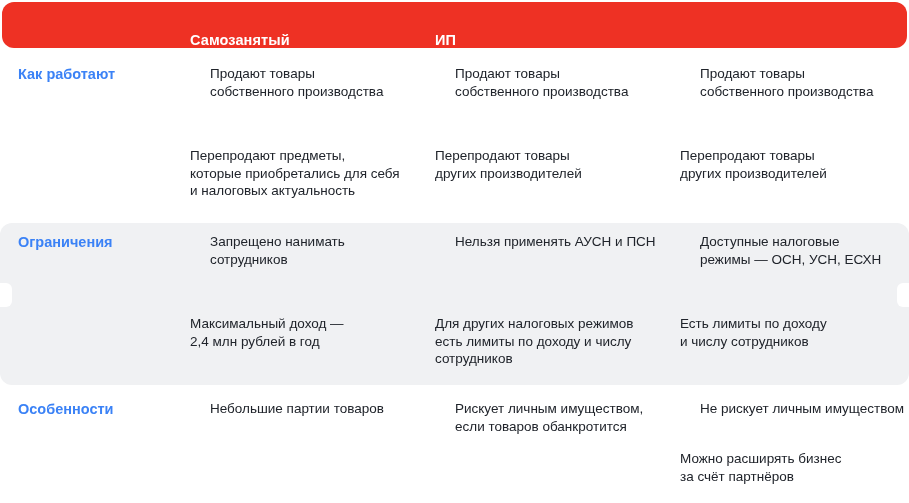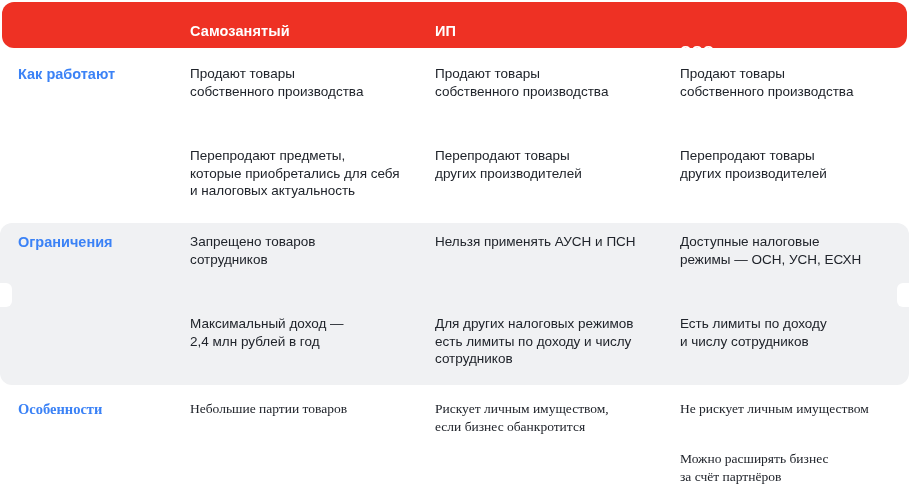--- a/index.html
+++ b/index.html
@@ -29,21 +29,21 @@
     position: absolute;
     left: 2px;
     top: 2px;
     width: 905px;
     height: 46px;
     background: #ee3124;
     border-radius: 12px;
   }
   .header-cell {
     position: absolute;
-    top: 8px;
+    top: 17px;
     height: 42px;
     display: flex;
     align-items: center;
     color: #ffffff;
     font-size: 14.5px;
     font-weight: bold;
     letter-spacing: 0.1px;
     white-space: nowrap;
   }
   .hc-1 { left: 188px; }
@@ -80,21 +80,21 @@
   }
 
   
   .row {
     position: absolute;
     left: 0;
     width: 909px;
   }
   .row-1 { top: 55px;  height: 163px; }
   .row-2 { top: 223px; height: 162px; }
-  .row-3 { top: 390px; height: 113px; font-family: Liberation Serif, serif; }
+  .row-3 { top: 390px; height: 113px; }
 
   .row-label {
     position: absolute;
     left: 18px;
     top: 10px;
     width: 160px;
     font-size: 14.5px;
     font-weight: bold;
     color: #3b82f6;
     line-height: 1.35;
@@ -111,21 +111,21 @@
 
   .cell-item {
     position: absolute;
     left: 0;
     width: 230px;
     font-size: 13.5px;
     line-height: 17.5px;
     color: #20242b;
     white-space: pre-line;
   }
-  .item-0 { top: 10px; }
+  .item-0 { top: 10px; margin-left: 20px; }
   .item-1 { top: 92px; }
 
   
   .row-3 .item-0 { top: 10px; }
   .row-3 .item-1 { top: 60px; }
 
   .notch {
     position: absolute;
     width: 12px;
     height: 24px;
@@ -175,21 +175,21 @@
 собственного производства</div>
       <div class="cell-item item-1">Перепродают товары
 других производителей</div>
     </div>
   </div>
 
   <div class="row row-2">
     <div class="row-label">Ограничения</div>
 
     <div class="col col-1">
-      <div class="cell-item item-0">Запрещено товаров
+      <div class="cell-item item-0">Запрещено нанимать
 сотрудников</div>
       <div class="cell-item item-1">Максимальный доход —
 2,4 млн рублей в год</div>
     </div>
 
     <div class="col col-2">
       <div class="cell-item item-0">Нельзя применять АУСН и ПСН</div>
       <div class="cell-item item-1">Для других налоговых режимов
 есть лимиты по доходу и числу
 сотрудников</div>
@@ -206,21 +206,21 @@
   <div class="row row-3">
     <div class="row-label">Особенности</div>
 
     <div class="col col-1">
       <div class="cell-item item-0">Небольшие партии товаров</div>
       <div class="cell-item item-1"></div>
     </div>
 
     <div class="col col-2">
       <div class="cell-item item-0">Рискует личным имуществом,
-если бизнес обанкротится</div>
+если товаров обанкротится</div>
       <div class="cell-item item-1"></div>
     </div>
 
     <div class="col col-3">
       <div class="cell-item item-0">Не рискует личным имуществом</div>
       <div class="cell-item item-1">Можно расширять бизнес
 за счёт партнёров</div>
     </div>
   </div>
 

